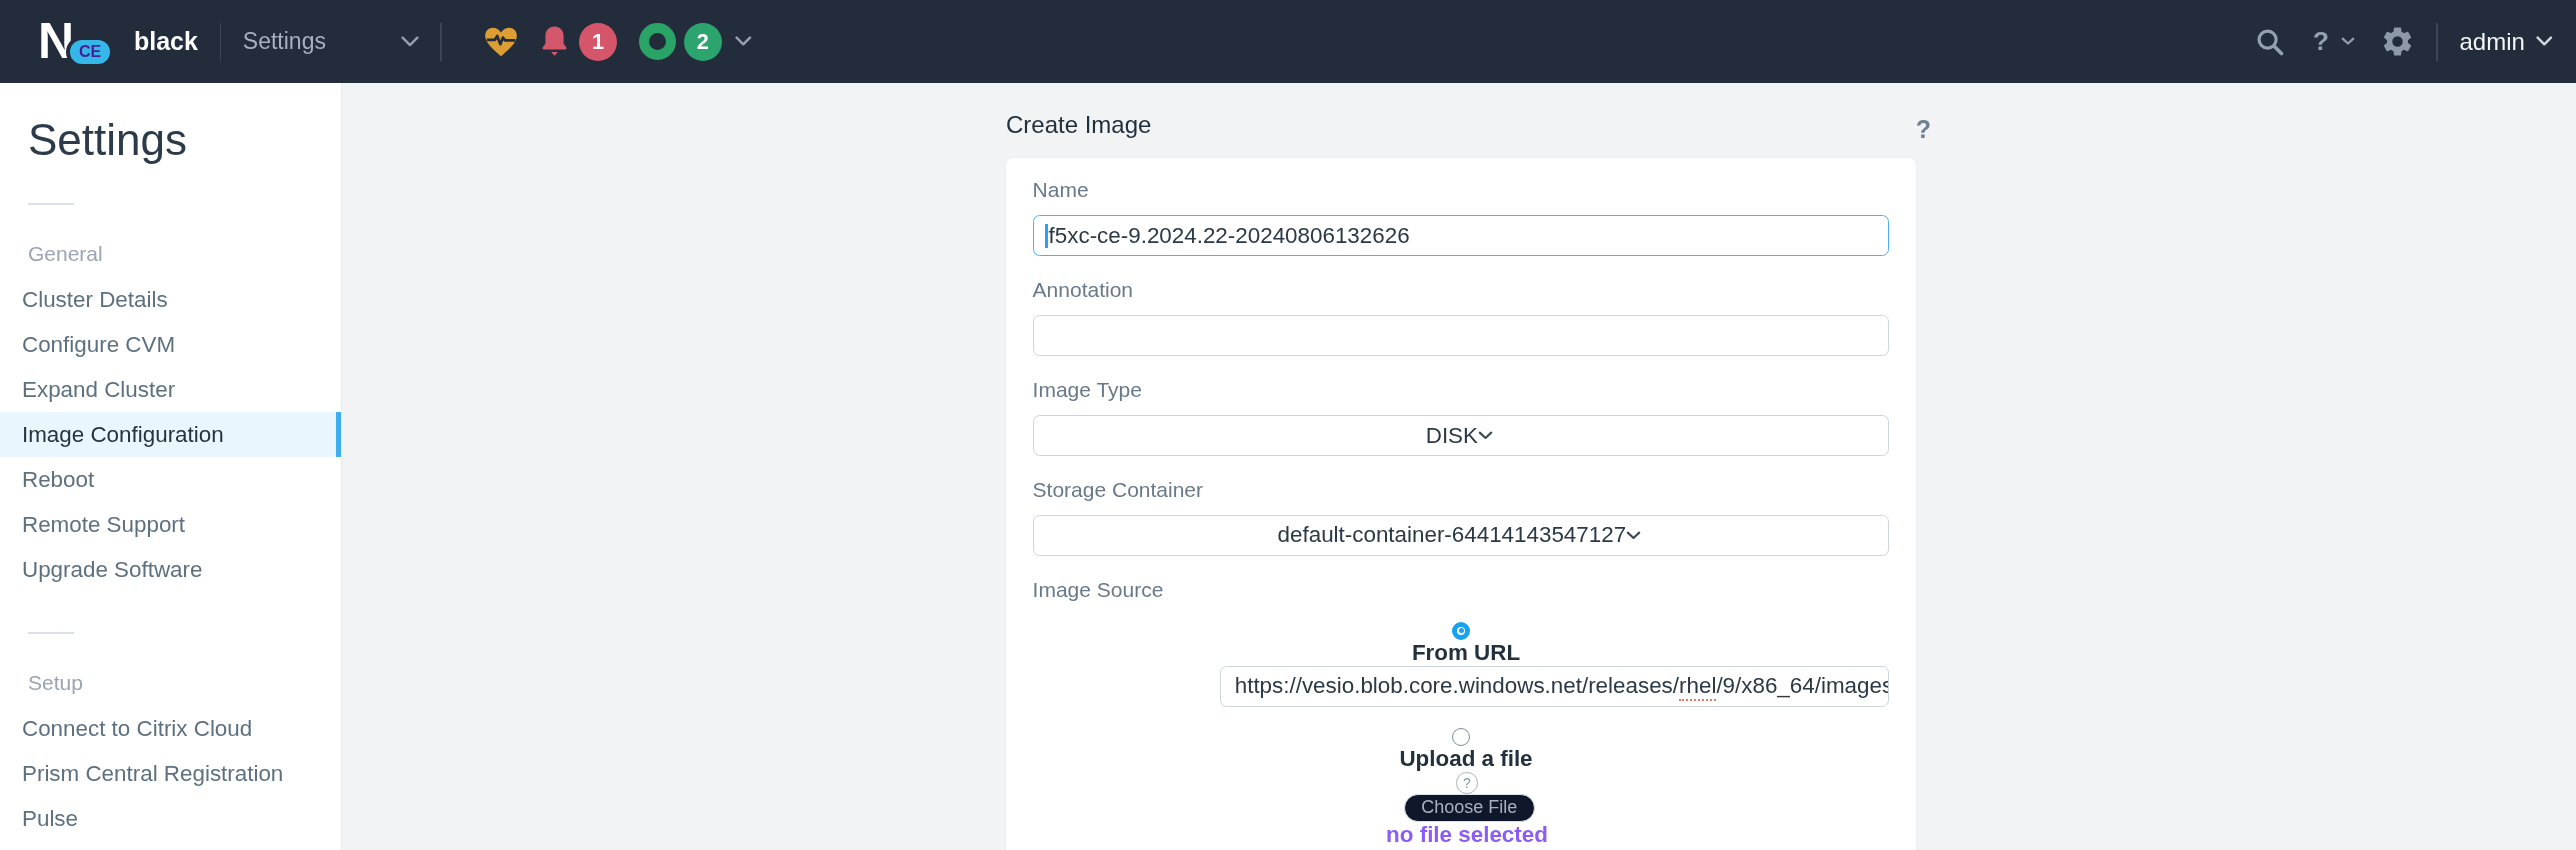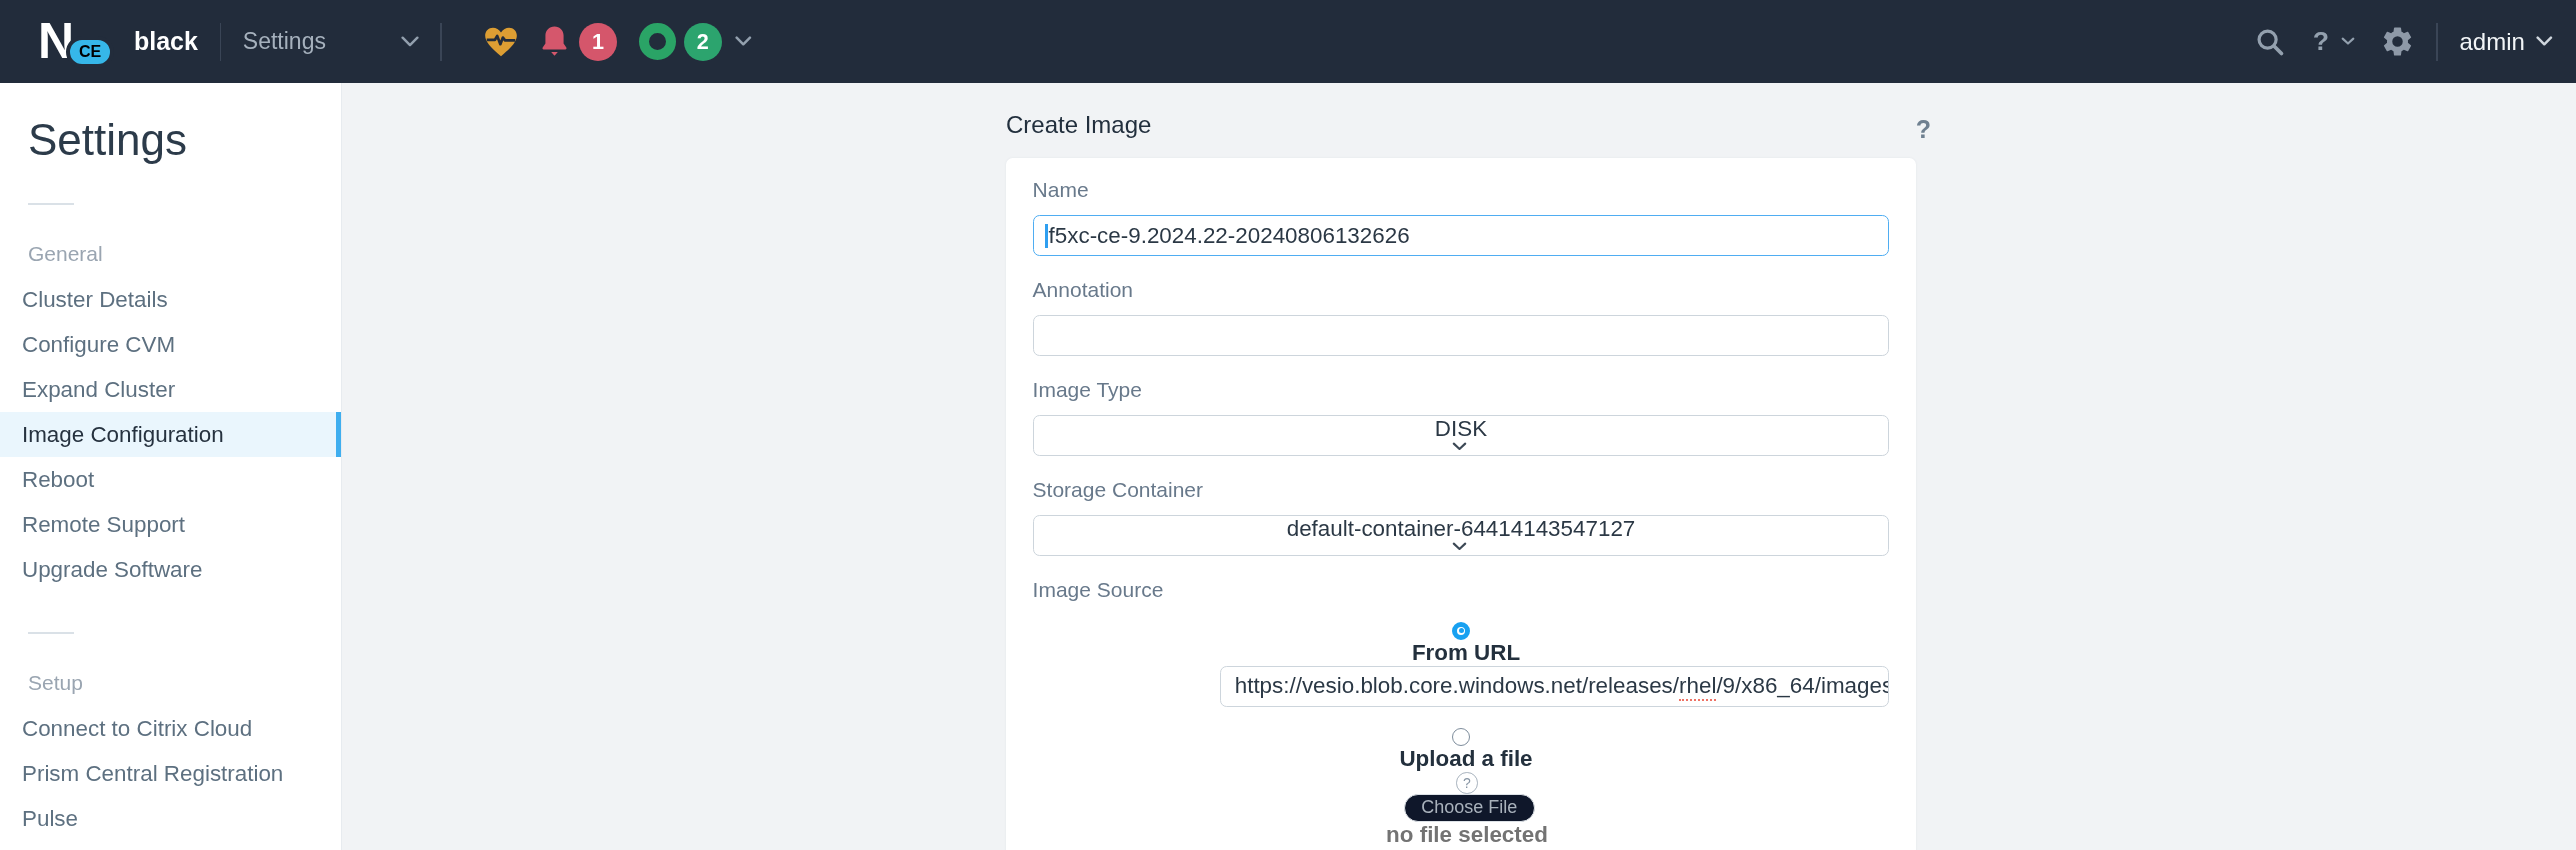--- a/index.html
+++ b/index.html
@@ -4,21 +4,21 @@
 <style>
   * { margin:0; padding:0; box-sizing:border-box; }
   html,body { width:2576px; height:851px; overflow:hidden;
     font-family:"Liberation Sans", sans-serif; background:#f1f3f5; }
 
   
   .topbar { height:83px; background:#222c3b; display:flex; align-items:center;
     padding:0 23px 0 38px; position:relative; z-index:5; }
   .logo { position:relative; width:73px; height:65px; margin-right:23px; flex:none; }
   .logo-n { font-size:50px; font-weight:800; color:#fff; line-height:65px; letter-spacing:-1.7px; }
-  .logo-ce { position:absolute; left:28px; top:26.6px; background:#36b7e9; color:#000000;
+  .logo-ce { position:absolute; left:28px; top:26.6px; background:#36b7e9; color:#4c1d95;
     font-size:16px; font-weight:700; padding:2.5px 9px; border-radius:16.6px;
     border:4.1px solid #222c3b; line-height:1.2;text-align:center; }
   .cluster { font-size:25px; font-weight:700; color:#fff; }
   .tb-div { width:1.7px; height:38px; background:#3a4556; margin:0 21.6px; flex:none; }
   .tb-dd { display:flex; align-items:center; justify-content:space-between; width:176px;
     color:#a6b1bd; font-size:23px; cursor:pointer; }
   .icon-row { display:flex; align-items:center; margin-left:18px; }
   .badge { width:38px; height:38px; border-radius:50%; display:flex; align-items:center;
     justify-content:center; color:#fff; font-size:21.6px; font-weight:700; }
   .badge-red { background:#d5566b; }
@@ -49,39 +49,39 @@
   .card { margin-top:19px; background:#fff; border-radius:6.6px; padding:20px 26.6px 23px;
     box-shadow:0 0.8px 2.5px rgba(40,60,80,.07); }
   .f-label { font-size:21px; color:#68798b; margin:21.6px 0 13.3px; }
   .f-label.first { margin-top:0; }
   .tinput { height:41px; border:1.7px solid #cdd5dc; border-radius:6.6px; background:#fff;
     font-size:22.4px; color:#2b3845; padding:0 13.3px; display:flex; align-items:center;
     position:relative; overflow:hidden; white-space:nowrap; }
   .tinput.focused { border-color:#4fadf2; }
   .caret { position:absolute; left:11.6px; top:7.5px; bottom:7.5px; width:2.5px; background:#2f9ff0; }
   .nm-text { margin-left:1.7px; }
-  .sel { justify-content:flex-start; cursor:pointer;flex-direction:column; }
+  .sel { justify-content:center; cursor:pointer; }
   .sel-chev { color:#3d4956; display:inline-flex; margin-right:3.3px; }
   .radio-row { display:flex; align-items:center; margin-top:20px; min-height:41px;flex-direction:column; }
   .radio-row.upload { margin-top:21.6px; min-height:37px; }
   .radio-on { width:18px; height:18px; border-radius:50%; border:5px solid #18a1f1;
     background:#fff; display:flex; align-items:center; justify-content:center; flex:none; cursor:pointer; }
   .radio-on i { width:5px; height:5px; border-radius:50%; background:#18a1f1; }
   .radio-off { width:18px; height:18px; border-radius:50%; border:1.7px solid #7e8d9c;
     background:#fff; flex:none; cursor:pointer; }
   .radio-lbl { margin-left:10px; font-size:22.4px; font-weight:600; color:#23303d; }
   .url-input { width:669px; margin-left:auto; }
   .misspelled { border-bottom:2.5px dotted #ef7265; padding-bottom:0.8px; }
   .hint-q { width:21.6px; height:21.6px; border-radius:50%; border:1.7px solid #a7b2bd;
     color:#8795a4; font-size:14px; display:flex; align-items:center; justify-content:center;
     margin-left:11.6px; flex:none; }
   .choose-pill { height:28px; padding:0 16.6px; border-radius:14px; background:#0f172a;
     border:1.7px solid #dde2e7; color:#a9b2bc; font-size:18px; display:flex; align-items:center;
     margin-left:16.6px; cursor:default; }
-  .file-status { margin-left:12px; font-size:22.4px; font-weight:600; color:#737373; }
+  .file-status { margin-left:12px; font-size:22.4px; font-weight:600; color:#8b5cf6; }
   .foot-rule { height:1.7px; background:#e9edf0; margin:30px -26.6px 0; }
   .footer { display:flex; align-items:center; margin-top:23px; }
   .btn { height:41px; border-radius:6.6px; border:1.7px solid #c9d2da; background:#fff;
     font-size:22.4px; color:#2b3845; display:flex; align-items:center; justify-content:center;
     cursor:pointer; }
   .btn-back { width:118px; gap:10px; }
   .back-ch { font-size:28px; font-weight:700; line-height:1; margin-top:-3.3px; }
   .btn-cancel { width:116px; margin-left:auto; }
   .btn-save { width:90px; margin-left:15px; background:#2da2f1; border-color:#2da2f1; color:#fff; }
 </style>

